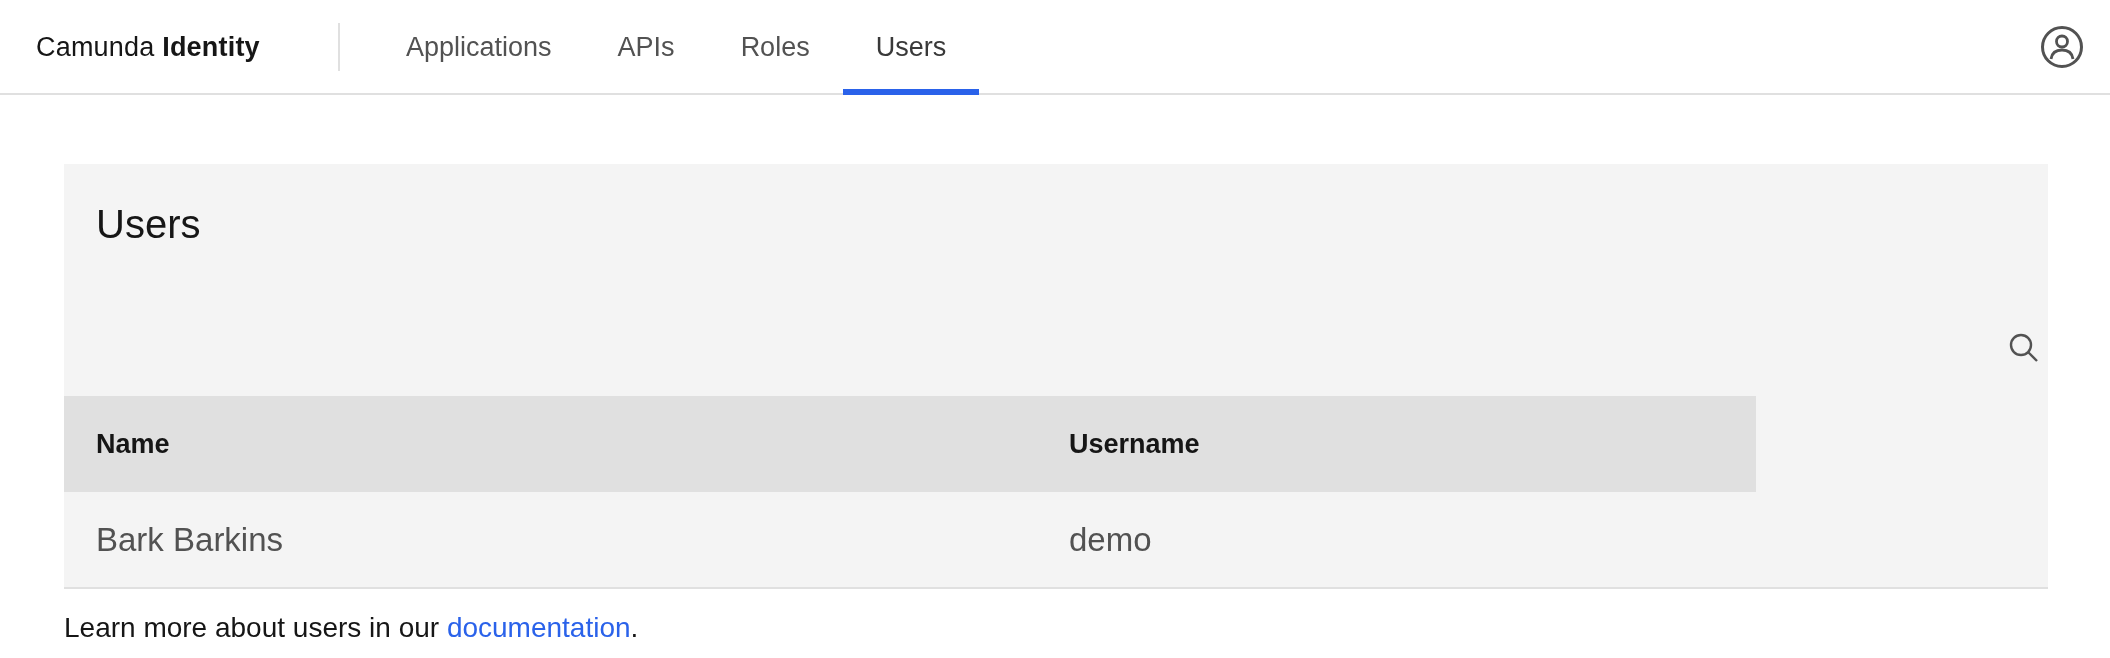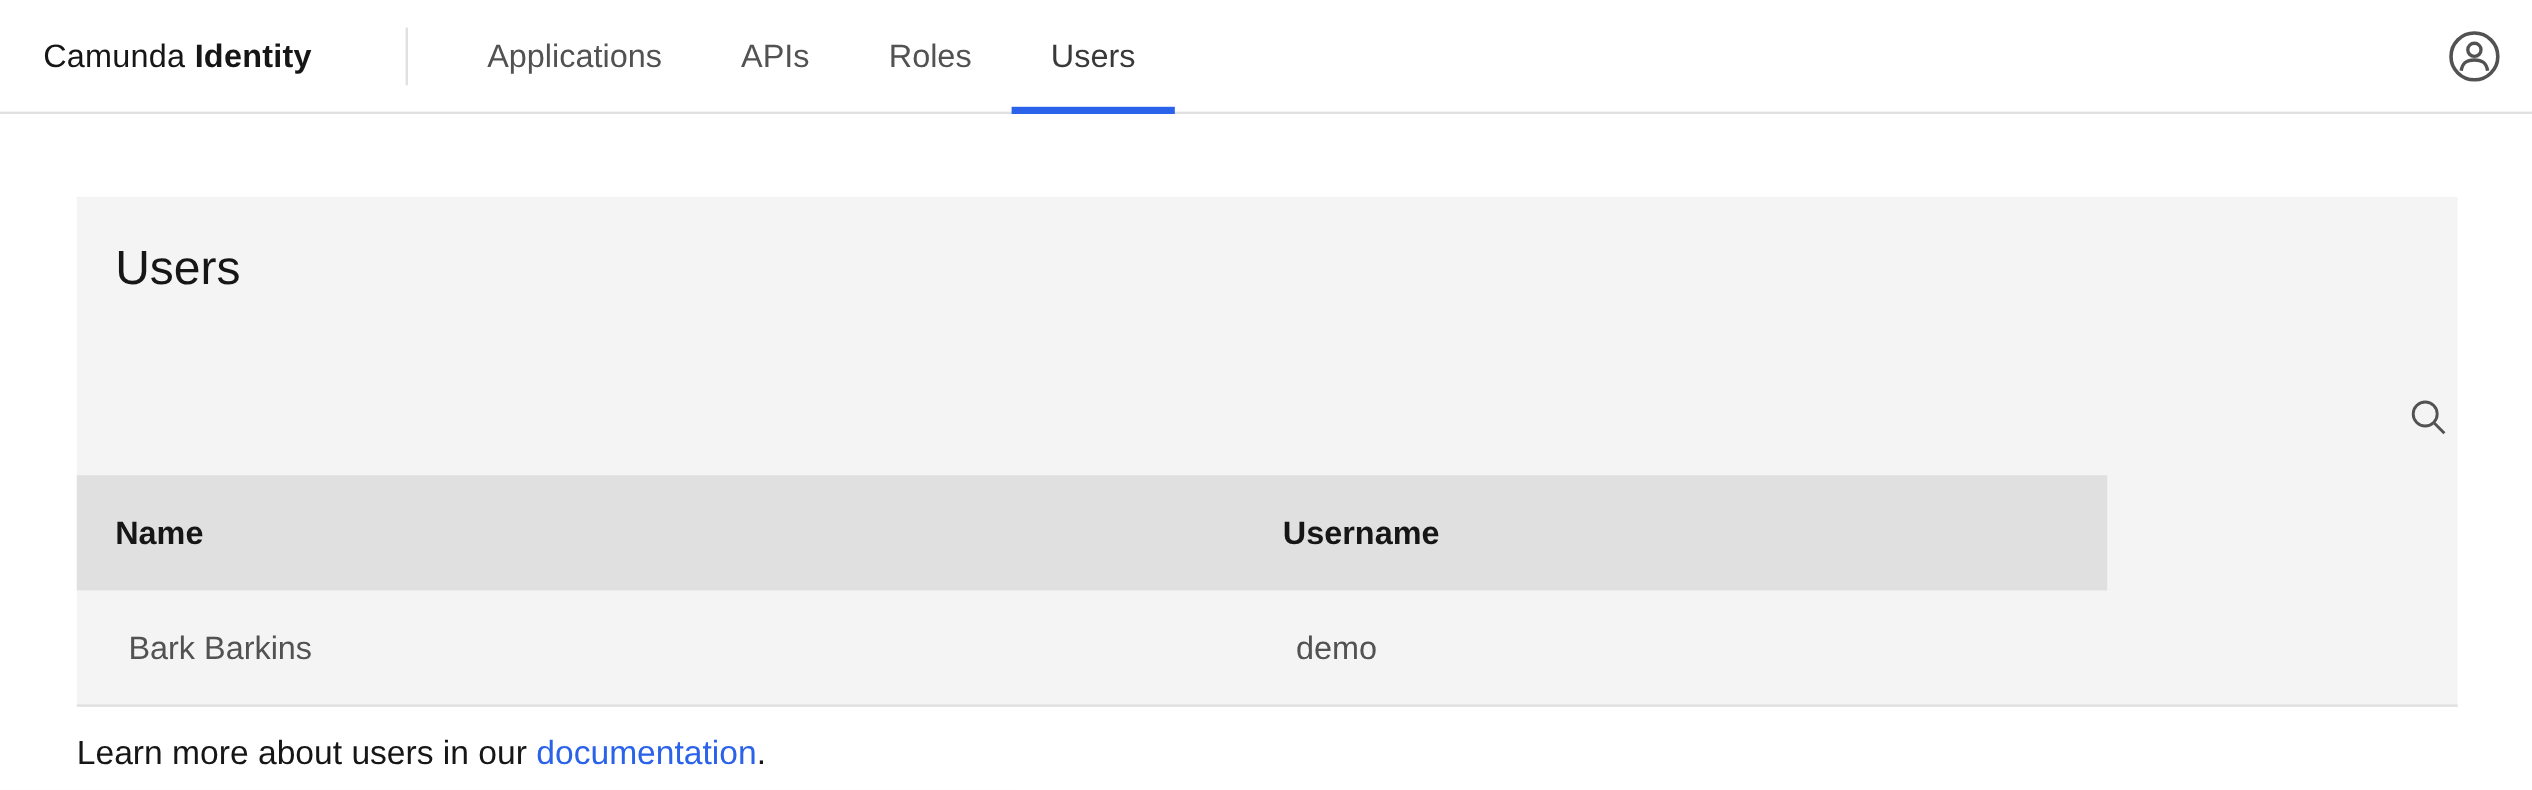--- a/index.html
+++ b/index.html
@@ -13,21 +13,21 @@
   .tab { position: relative; height: 94px; line-height: 94px; padding: 0 33px; font-size: 27px; color: #525252; cursor: pointer; }
   .tab.active { color: #393939; }
   .tab.active::after { content: ""; position: absolute; left: 0; right: 0; bottom: -1px; height: 6px; background: #2a62ea; }
   .avatar { position: absolute; left: 2040px; top: 25px; width: 44px; height: 44px; cursor: pointer; }
   .panel { position: absolute; left: 64px; top: 164px; width: 1984px; height: 425px; background: #f4f4f4; border-bottom: 2px solid #e0e0e0; }
   .title { position: absolute; left: 32px; top: 38px; font-size: 40px; color: #161616; font-weight: 400; }
   .search { position: absolute; left: 1944px; top: 168px; width: 32px; height: 32px; cursor: pointer; }
   .thead { position: absolute; left: 0; top: 232px; width: 1692px; height: 96px; background: #e0e0e0; }
   .th { position: absolute; top: 0; height: 96px; line-height: 96px; font-size: 27px; font-weight: 700; color: #161616; }
   .row { position: absolute; left: 0; top: 328px; width: 1984px; height: 96px; }
-  .td { position: absolute; top: 0; height: 96px; line-height: 96px; font-size: 27px; color: #525252; margin-left: 11px; }
+  .td { position: absolute; top: 0; height: 96px; line-height: 96px; font-size: 33px; color: #525252; }
   .col1 { left: 32px; }
   .col2 { left: 1005px; }
   .footnote { position: absolute; left: 64px; top: 612px; font-size: 28px; color: #161616; }
   .footnote a { color: #2a62ea; text-decoration: none; cursor: pointer; }
 </style>
 </head>
 <body>
 
 <div class="header">
   <div class="brand">

